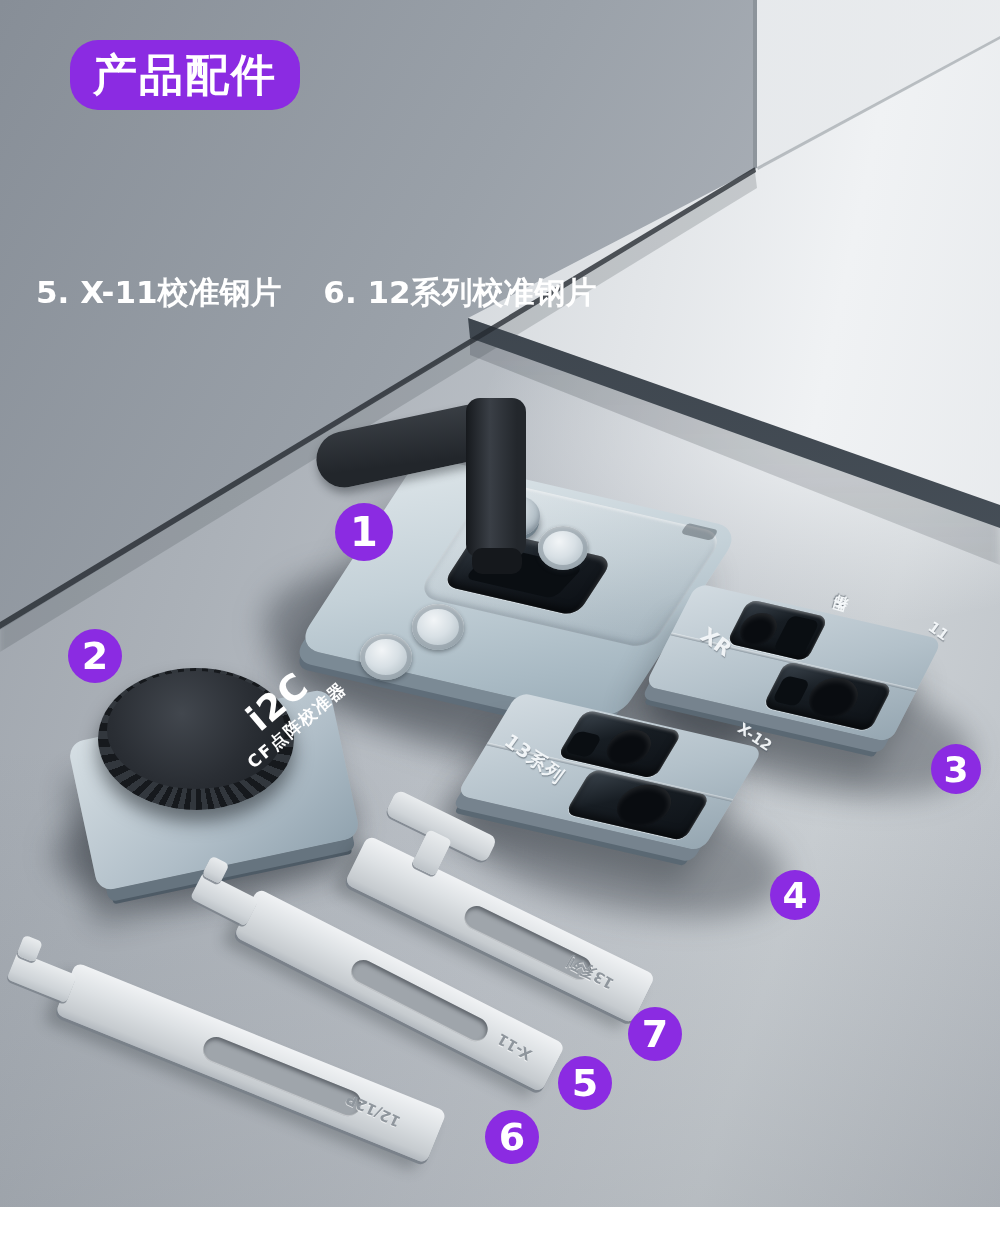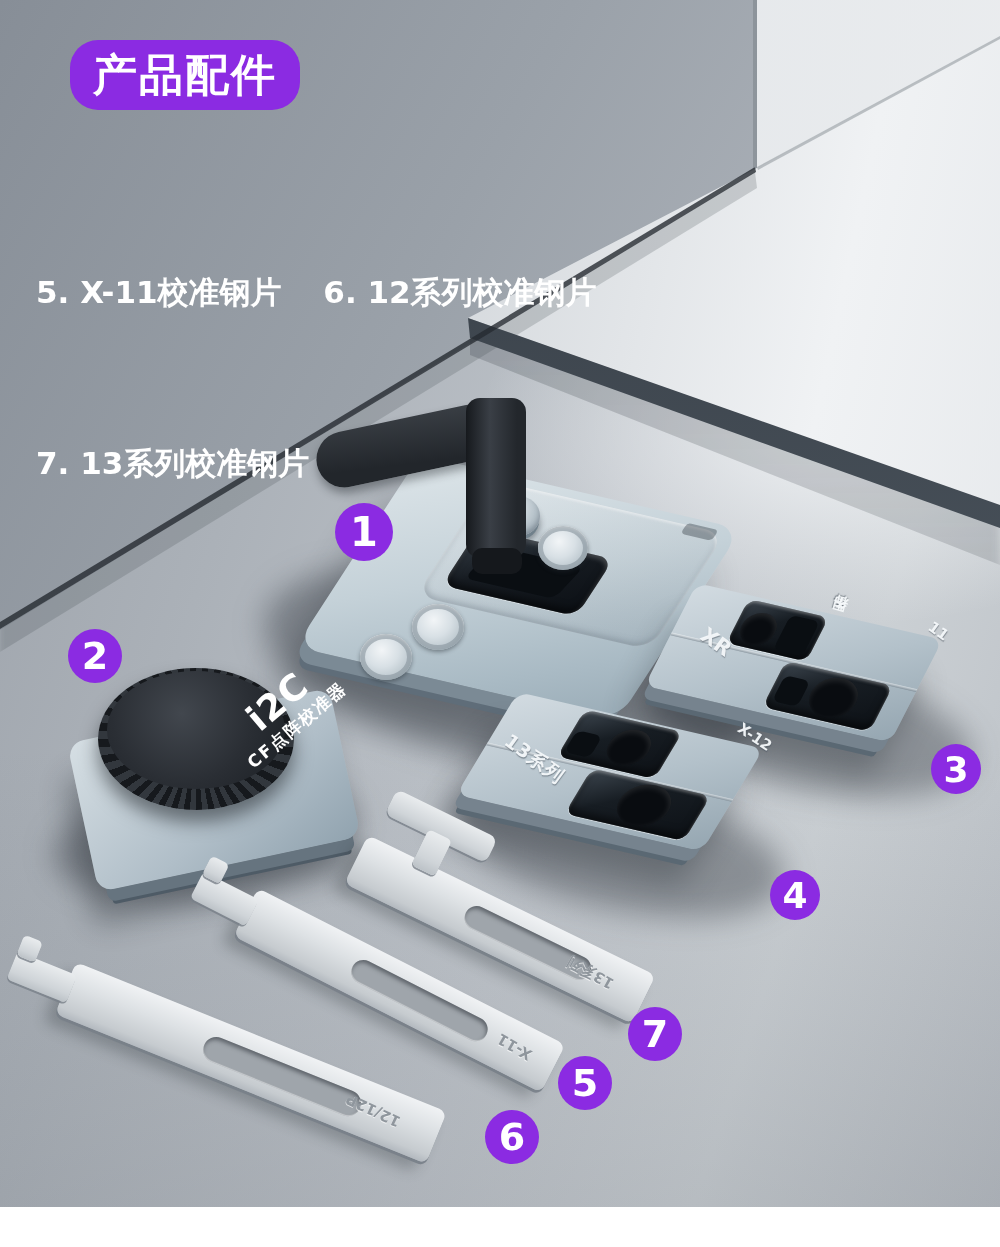--- a/index.html
+++ b/index.html
@@ -258,17 +258,16 @@
   <div class="abs callout c2">2</div>
   <div class="abs callout c3">3</div>
   <div class="abs callout c4">4</div>
   <div class="abs callout c5">5</div>
   <div class="abs callout c6">6</div>
   <div class="abs callout c7">7</div>
 
   <div class="abs badge">产品配件</div>
   <div class="abs list">
     <div>5. X-11校准钢片　 6. 12系列校准钢片</div>
-    <div>7. 13系列校准钢片</div>
   </div>
 
   <div class="abs bottom-band"></div>
 </div>
 
 </body></html>

